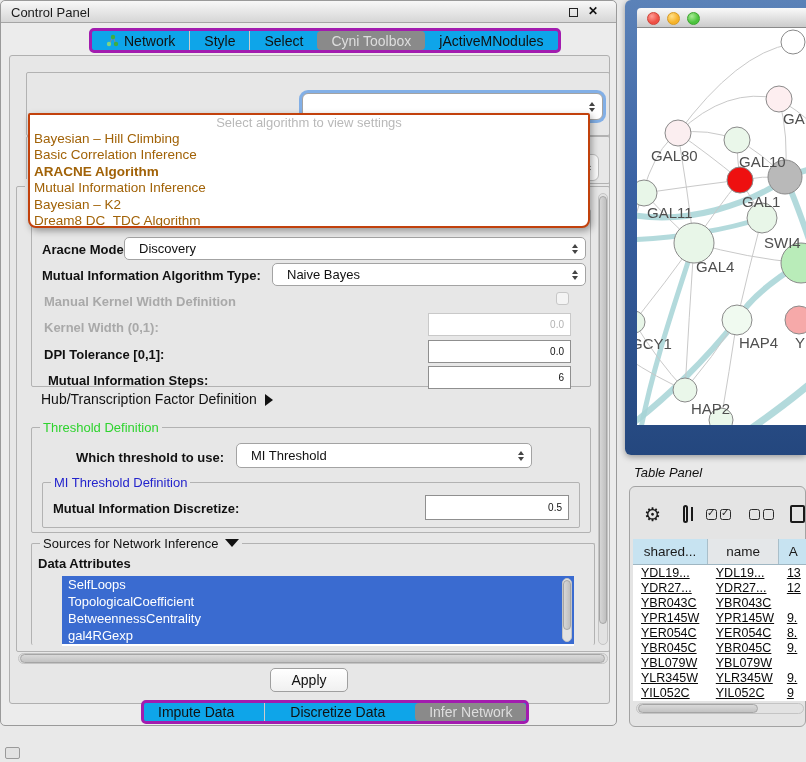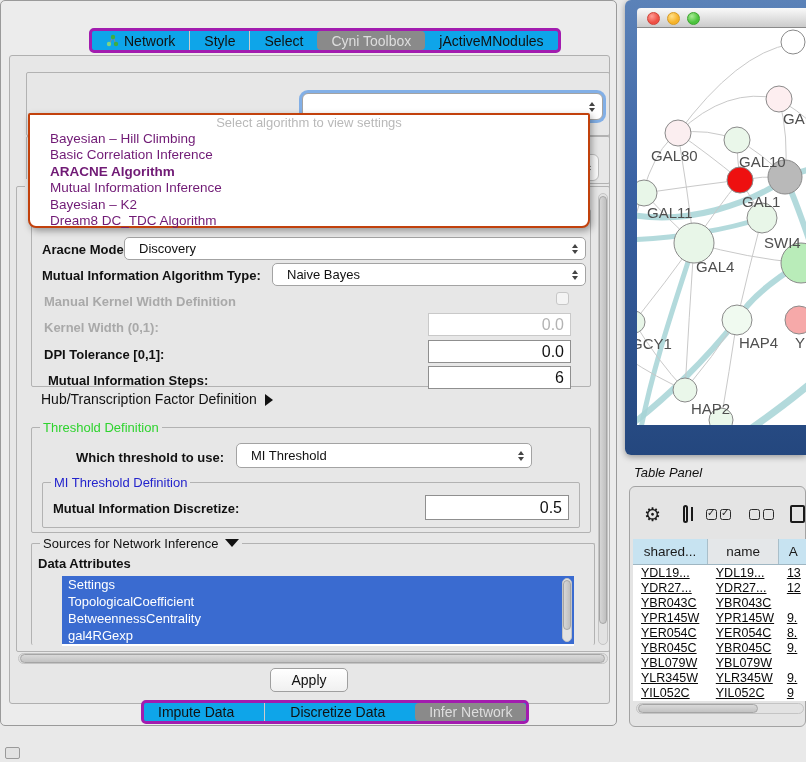--- a/index.html
+++ b/index.html
@@ -41,35 +41,35 @@
 
   .combo { position:absolute; background:#fff; border:1px solid #a3a3a3; border-radius:5px;
     display:flex; align-items:center; font-size:13px; color:#111; padding-left:14px; }
   .combo .arrows { position:absolute; right:7px; top:50%; transform:translateY(-50%);
     display:flex; flex-direction:column; align-items:center; gap:2px; }
   .tri-up { width:0; height:0; border-left:3.5px solid transparent; border-right:3.5px solid transparent; border-bottom:4.5px solid #444; }
   .tri-down { width:0; height:0; border-left:3.5px solid transparent; border-right:3.5px solid transparent; border-top:4.5px solid #444; }
   .combo.disabled { background:#fbfbfb; border-color:#bdbdbd; color:#a9a9a9; }
   .combo.focused { box-shadow:0 0 0 3px rgba(96,156,229,.75); }
 
-  .field { position:absolute; background:#fff; border:1px solid #8f8f8f; font-size:16px;
+  .field { position:absolute; background:#fff; border:1px solid #8f8f8f; font-size:10px;
     display:flex; align-items:center; justify-content:flex-end; padding-right:6px;padding-left:24px; }
   .field.disabled { border-color:#c9c9c9; color:#b3b3b3; }
 
   .form-label { position:absolute; font-weight:bold; font-size:13px; white-space:nowrap; }
   .form-label.disabled { color:#a9a9a9; }
   .checkbox { position:absolute; width:13px; height:13px; background:#f4f4f4;
     border:1px solid #c7c7c7; border-radius:3px; }
 
   
   .popup { position:absolute; left:18px; top:57px; width:562px; height:115px; background:#fff;
     border:2px solid #c2410c; border-radius:2px 2px 8px 8px; box-shadow:2px 3px 7px rgba(0,0,0,.35);
     z-index:50; }
   .popup-header { height:16px; text-align:center; color:#b9b9b9; font-size:13px; }
-  .popup-item { height:16.4px; line-height:16.4px; padding-left:20px; font-size:13.5px; color:#701a75; white-space:nowrap; }
+  .popup-item { height:16.4px; line-height:16.4px; padding-left:4px; font-size:13.5px; color:#a16207; white-space:nowrap; }
   .popup-item.bold { font-weight:bold; }
 
   
   .vscroll { position:absolute; width:10px; background:#e2e2e2; border:1px solid #c4c4c4; border-radius:6px; }
   .vscroll .thumb { position:absolute; left:0; width:8px; background:linear-gradient(90deg,#d6d6d6,#bfbfbf);
     border:1px solid #a5a5a5; border-radius:5px; }
   .hscroll { position:absolute; height:11px; background:#e2e2e2; border:1px solid #c4c4c4; border-radius:6px; }
   .hscroll .thumb { position:absolute; top:0; height:9px; background:linear-gradient(#d9d9d9,#c2c2c2);
     border:1px solid #a5a5a5; border-radius:5px; }
 
@@ -123,20 +123,25 @@
 
   .mini-icon { left:5px; top:747px; width:15px; height:12px; background:#e2e2e2;
     border:1.5px solid #9a9a9a; border-radius:2px; }
 </style>
 </head>
 <body>
 
 <div class="screen">
 
   <div class="abs cp-window">
+    <div class="cp-titlebar">
+      <span class="cp-title">Control Panel</span>
+      <span class="float-icon"></span>
+      <span class="close-icon">✕</span>
+    </div>
 
     <div class="tabbar">
       <div class="tab">
         <svg width="13" height="13" viewBox="0 0 13 13">
           <line x1="3" y1="10" x2="7" y2="3" stroke="#8a8a8a" stroke-width="1"></line>
           <line x1="7" y1="3" x2="10" y2="10" stroke="#8a8a8a" stroke-width="1"></line>
           <circle cx="7" cy="3" r="2.2" fill="#3fae3f"></circle>
           <circle cx="3" cy="10" r="2.2" fill="#7fd47f"></circle>
           <circle cx="10" cy="10" r="2.2" fill="#3fae3f"></circle>
         </svg>
@@ -255,21 +260,21 @@
             </div>
           </div>
         </div>
 
         <div class="groupbox" style="left:14px; top:356px; width:564px; height:102px; border-bottom:none;">
           <span class="group-label"><span>Sources for Network Inference</span><span class="tri-dn-big"></span></span>
 
           <span class="form-label" style="left:6px; top:12px;">Data Attributes</span>
 
           <div class="attr-list" style="left:30px; top:32px; width:512px; height:70px;">
-            <div class="attr-item">Settings</div>
+            <div class="attr-item">SelfLoops</div>
             <div class="attr-item">TopologicalCoefficient</div>
             <div class="attr-item">BetweennessCentrality</div>
             <div class="attr-item">gal4RGexp</div>
           </div>
           <div class="vscroll" style="left:530px; top:34px; height:64px;">
             <div class="thumb" style="top:1px; height:50px;"></div>
           </div>
         </div>
       </div>
 

